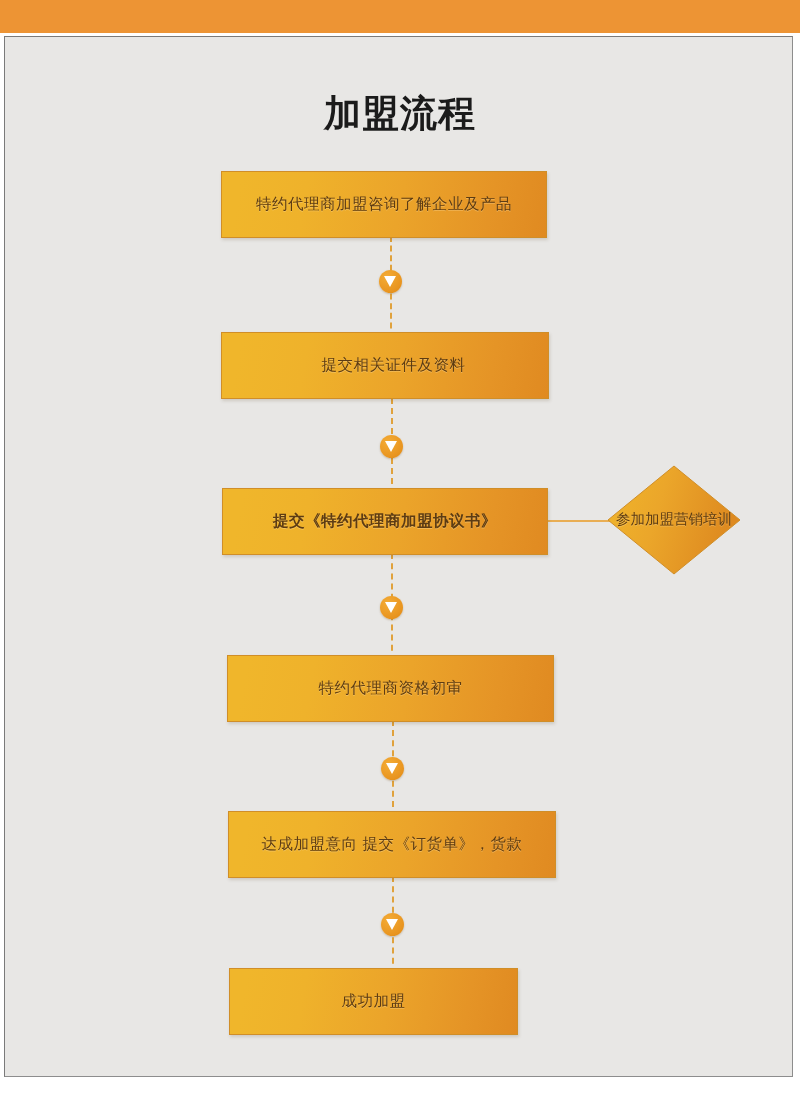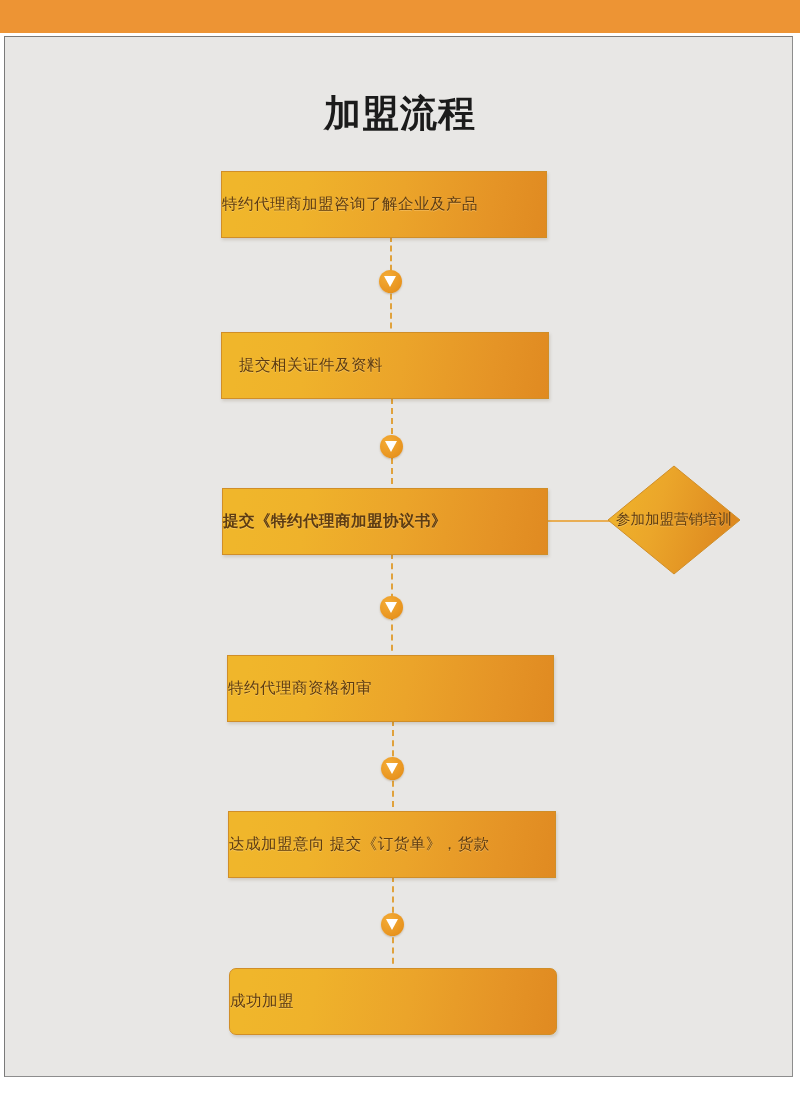--- a/index.html
+++ b/index.html
@@ -42,21 +42,21 @@
   }
 
   
   .pbox{
     position:absolute;
     height:67px;
     background:linear-gradient(100deg,#F0B62B 0%,#F0B62B 6%,#EFB22B 26%,#EBA42A 55%,#E59426 82%,#E08A21 100%);
     border:1px solid #D08E28;
     box-sizing:border-box;
     box-shadow:1px 2px 3px rgba(90,70,40,0.18);
-    display:flex;align-items:center;
+    display:flex;align-items:center;justify-content:center;
   }
   .pbox .ptext{
     font-size:15.5px;
     color:#5D3C13;
     white-space:nowrap;
     letter-spacing:0.5px;
     text-shadow:0 1px 0 rgba(255,225,170,0.35);
   }
 
   
@@ -137,21 +137,21 @@
   </div>
 
   <div class="pbox" style="left:228px;top:811px;width:328px;">
     <span class="ptext">达成加盟意向 提交《订货单》，货款</span>
   </div>
 
   <div class="pbox" style="left:227px;top:655px;width:327px;">
     <span class="ptext">特约代理商资格初审</span>
   </div>
 
-  <div class="pbox" style="left:229px;top:968px;width:328px;border-radius:7px;">
+  <div class="pbox" style="left:229px;top:968px;width:289px;">
     <span class="ptext">成功加盟</span>
   </div>
 
   <div class="diamond-wrap" style="left:607px;top:465px;">
     <svg class="diamond-shape" viewBox="0 0 134 110" preserveAspectRatio="none">
       <defs>
         <linearGradient id="dg" x1="0" y1="0" x2="1" y2="0.25">
           <stop offset="0%" stop-color="#F0B62B"></stop>
           <stop offset="45%" stop-color="#EBA62A"></stop>
           <stop offset="100%" stop-color="#DE8A20"></stop>

